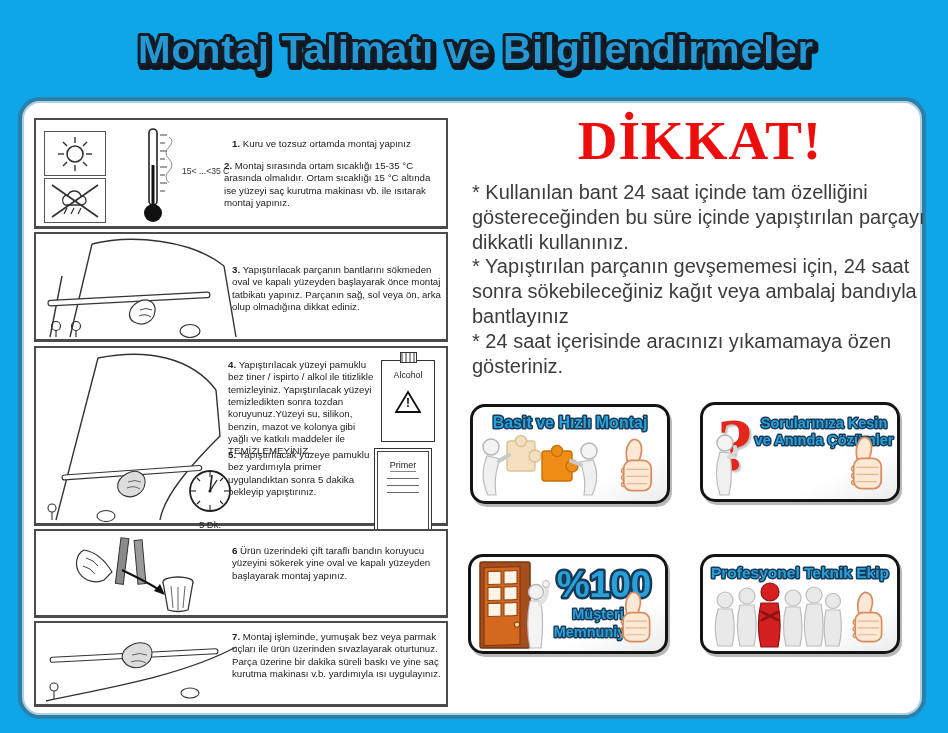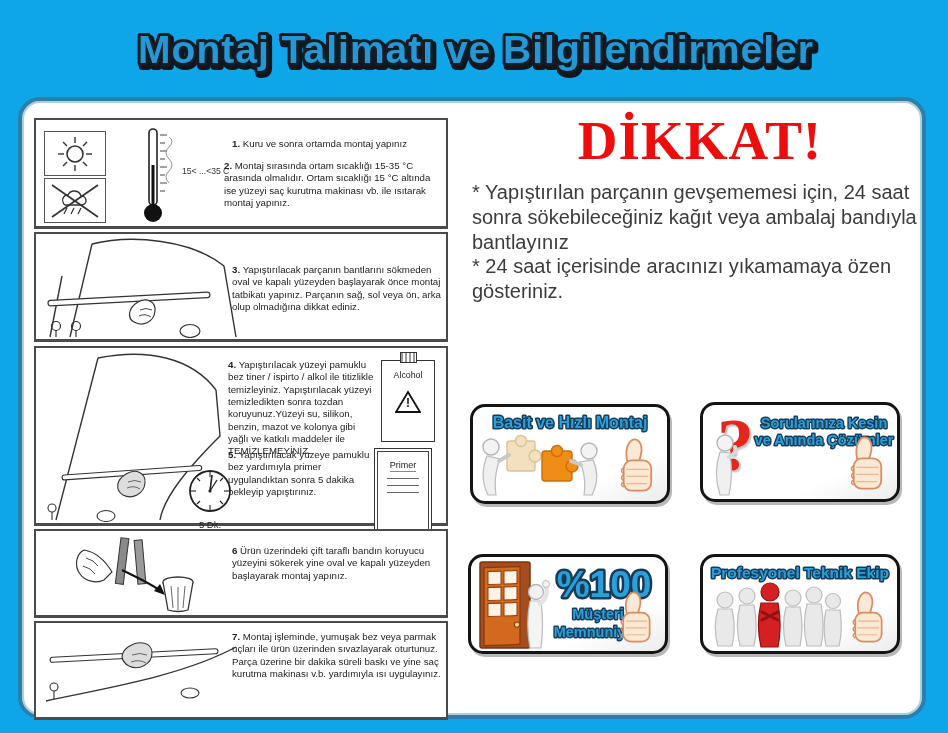--- a/index.html
+++ b/index.html
@@ -14,21 +14,21 @@
              border:4px solid #2b7fa8;border-radius:22px;background:#fff;box-sizing:border-box;
              box-shadow:inset 0 0 0 2px #aecfdf;}
 
   
   .panel{position:absolute;left:12px;width:414px;background:#fff;box-sizing:border-box;
          border:2px solid #4b4b4b;border-bottom-width:3px;}
   .p1{top:17px;height:111px;}
   .p2{top:131px;height:110px;}
   .p3{top:245px;height:180px;}
   .p4{top:428px;height:89px;}
-  .p5{top:520px;height:99px;}
+  .p5{top:520px;height:86px;}
   .step{position:absolute;font-size:9.7px;line-height:1.27;color:#222;}
   .step b{font-weight:bold;}
   .iconbox{position:absolute;left:8px;width:62px;height:45px;border:1.6px solid #555;box-sizing:border-box;
            display:flex;align-items:center;justify-content:center;}
   .thermo-wrap{position:absolute;left:100px;top:3px;}
   .thermo-label{position:absolute;left:146px;top:46px;font-size:8.6px;color:#333;white-space:nowrap;}
   .clock-wrap{position:absolute;left:150px;top:120px;width:48px;text-align:center;}
   .clock-label{font-size:9.5px;color:#222;margin-top:1px;}
 
   
@@ -122,21 +122,21 @@
               <line x1="24" y1="52" x2="29" y2="52"></line>
             <line x1="24" y1="60" x2="31" y2="60"></line>
               <line x1="24" y1="68" x2="29" y2="68"></line>
           </g>
           <path d="M33,14 q6,4 0,10 q-6,6 0,12 q6,6 0,12 q-6,6 0,12" fill="none" stroke="#777" stroke-width="0.8"></path>
         </svg>
       </div>
       <div class="thermo-label">15&lt; ...&lt;35 C</div>
       <div class="step" style="left:196px;top:18px;width:212px;">
         <b>1.</b>
-        <span>Kuru ve sonra ortamda montaj yapınız</span>
+        <span>Kuru ve tozsuz ortamda montaj yapınız</span>
       </div>
       <div class="step" style="left:188px;top:40px;width:214px;">
         <b>2.</b>
         <span>Montaj sırasında ortam sıcaklığı 15-35 °C arasında olmalıdır. Ortam sıcaklığı 15 °C altında ise yüzeyi saç kurutma makinası vb. ile ısıtarak montaj yapınız.</span>
       </div>
     </div>
 
     <div class="panel p2">
       <svg style="position:absolute;left:4px;top:2px;" width="200" height="102">
         <g fill="none" stroke="#333" stroke-width="1.4">
@@ -270,20 +270,21 @@
         </g>
       </svg>
       <div class="step" style="left:196px;top:8px;width:216px;">
         <b>7.</b>
         <span>Montaj işleminde, yumuşak bez veya parmak uçları ile ürün üzerinden sıvazlayarak oturtunuz. Parça üzerine bir dakika süreli baskı ve yine saç kurutma makinası v.b. yardımıyla ısı uygulayınız.</span>
       </div>
     </div>
 
     <div class="alert-heading">DİKKAT!</div>
     <div class="alert-text">
+      <p>* Kullanılan bant 24 saat içinde tam özelliğini göstereceğinden bu süre içinde yapıştırılan parçayı dikkatli kullanınız.</p>
       <p>* Yapıştırılan parçanın gevşememesi için, 24 saat sonra sökebileceğiniz kağıt veya ambalaj bandıyla bantlayınız</p>
       <p>* 24 saat içerisinde aracınızı yıkamamaya özen gösteriniz.</p>
     </div>
 
     <div class="badge b1">
       <svg class="badge-title-svg">
         <text x="97" y="17" text-anchor="middle" font-family="Liberation Sans, sans-serif" font-size="16" font-weight="bold" fill="#29a0da" stroke="#173a57" stroke-width="3" paint-order="stroke" stroke-linejoin="round">Basit ve Hızlı Montaj</text>
       </svg>
       <svg style="position:absolute;left:6px;bottom:4px;" width="122" height="68">
         <circle cx="12" cy="18" r="8" fill="#f3f3f3" stroke="#b5b5b5" stroke-width="1.4"></circle>

